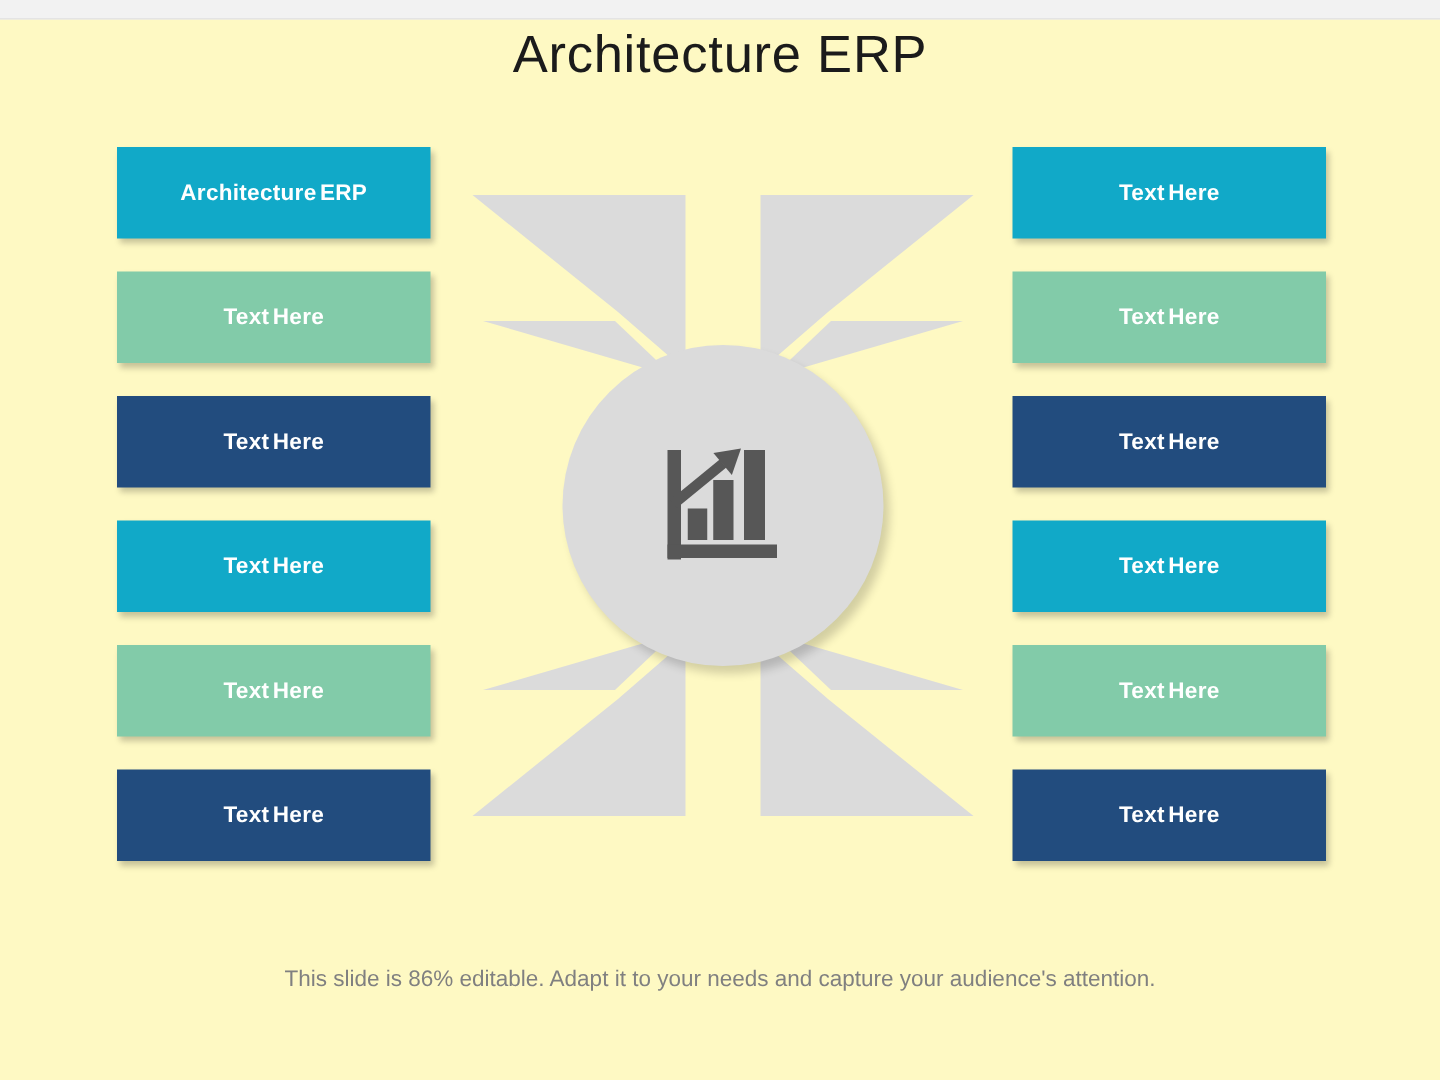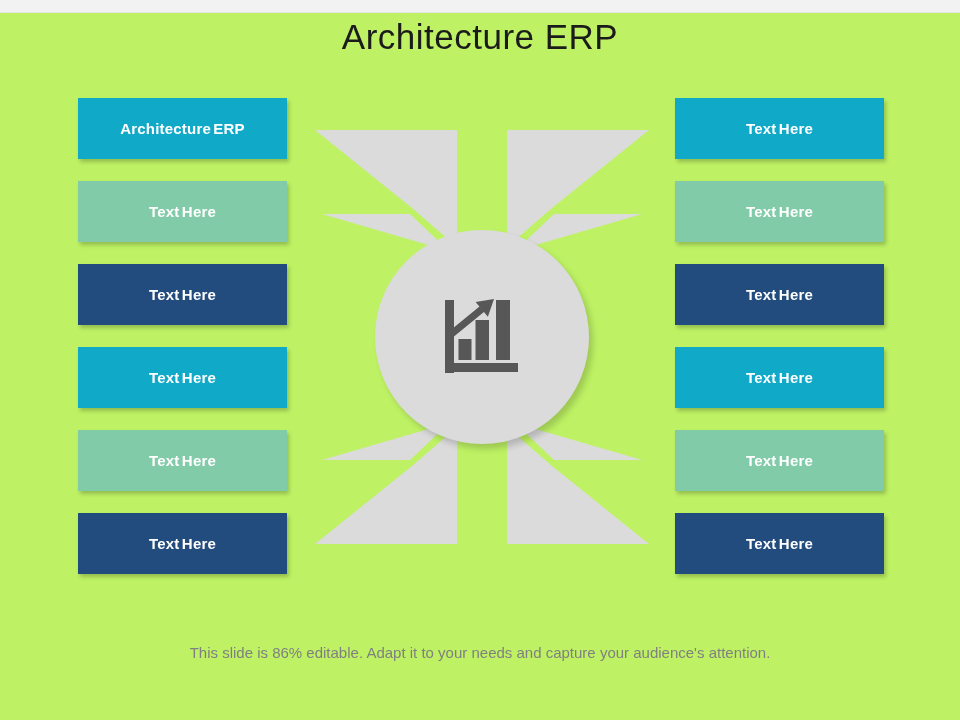--- a/index.html
+++ b/index.html
@@ -1,18 +1,18 @@
 <!DOCTYPE html>
 <html style="--cyan: #11A9C8; --green: #82CBA9; --navy: #224C7E; --shape: #DBDBDB; --icon: #575757; --box_text: #FFFFFF; --title_text: #1B1B1B; --footer_text: #808080; --topbar: #F2F2F2;"><head>
 <meta charset="utf-8">
 <style>
   html,body{margin:0;padding:0;background:#ffffff;}
   .slide{
     position:relative;width:960px;height:720px;overflow:hidden;
-    background:#bef264;font-family:"Liberation Sans",sans-serif;
+    background:#fef9c3;font-family:"Liberation Sans",sans-serif;
   }
   .topbar{
     position:absolute;left:0;top:0;width:960px;height:12px;
     background:var(--topbar,#f2f2f2);border-bottom:1px solid #e4e4e4;
   }
   .title{
     position:absolute;left:0;top:17px;width:960px;margin:0;
     text-align:center;font-size:35px;font-weight:400;
     color:var(--title_text,#1b1b1b);letter-spacing:0.5px;
   }

